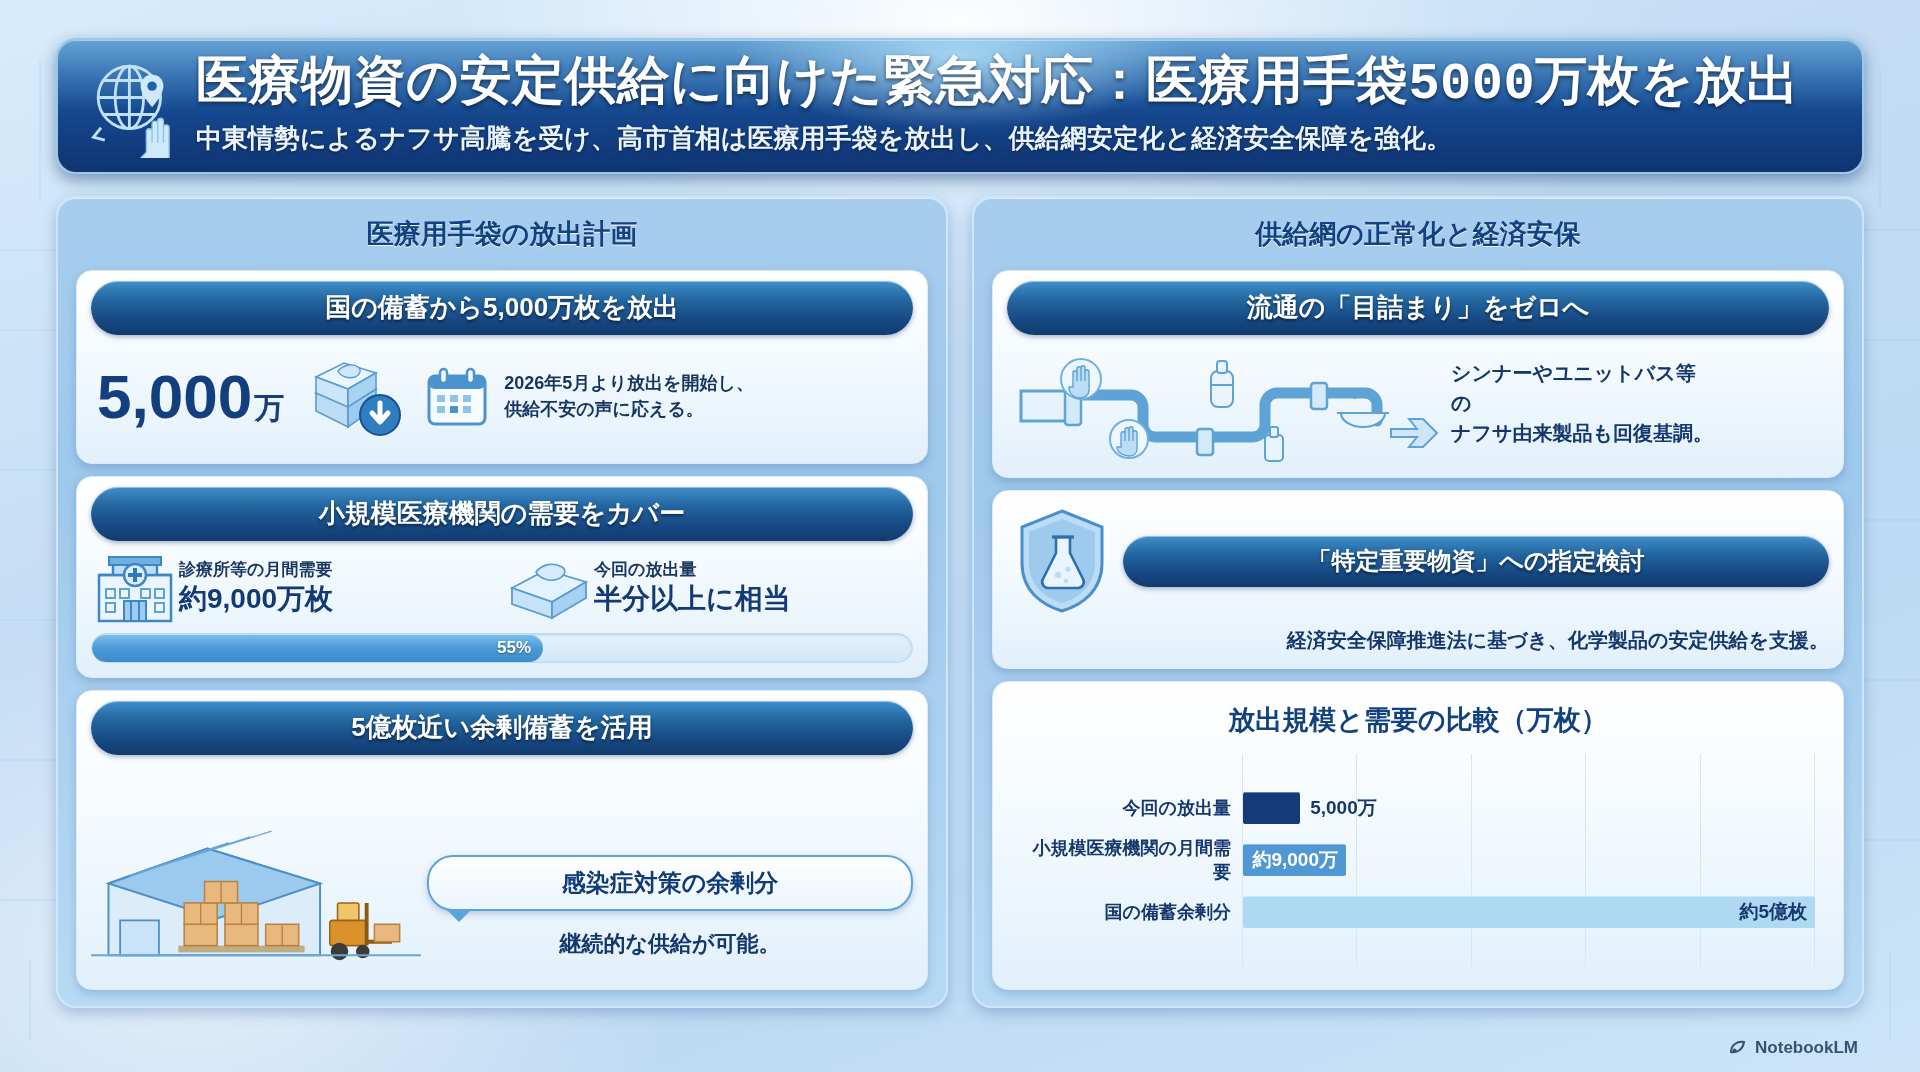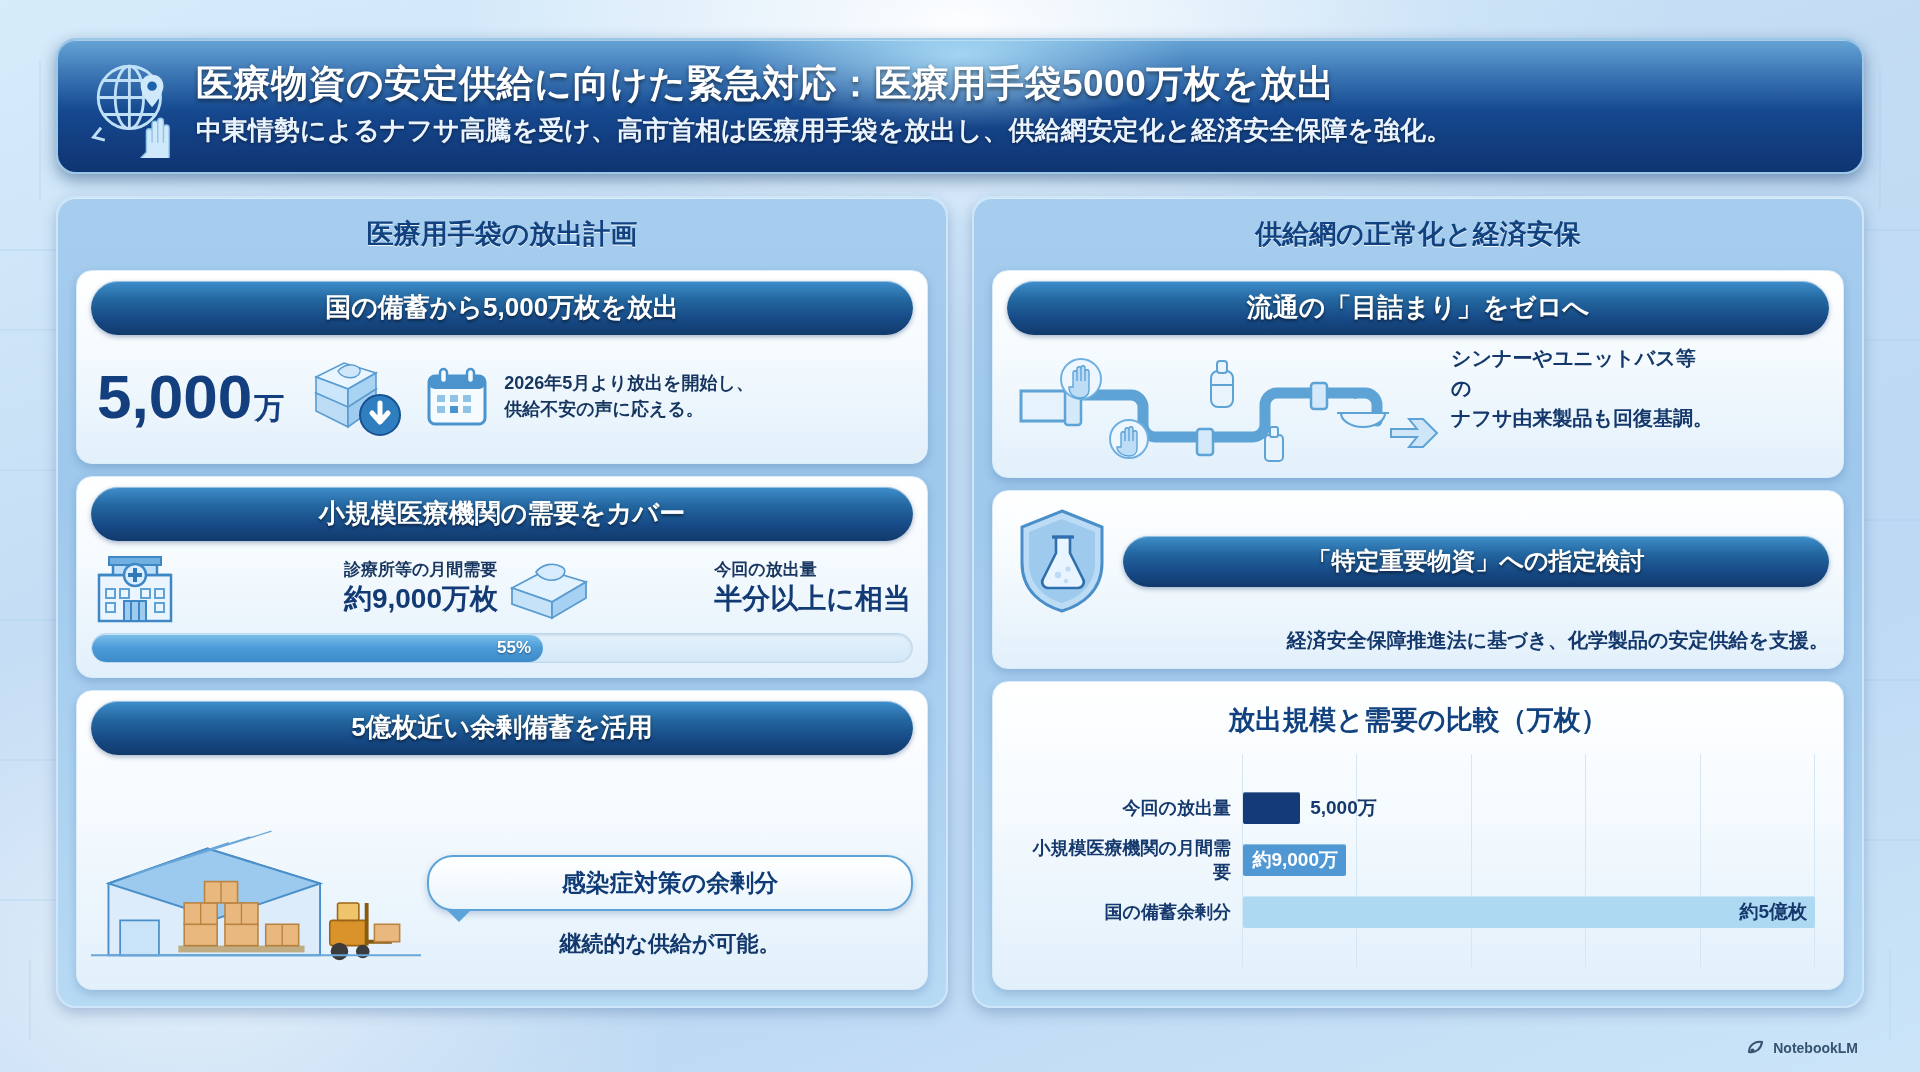--- a/index.html
+++ b/index.html
@@ -38,23 +38,23 @@
     pointer-events: none;
   }
   .header-glow {
     position: absolute; top: -60px; left: 50%; transform: translateX(-50%);
     width: 460px; height: 150px; border-radius: 50%;
     background: radial-gradient(ellipse at center, rgba(190,235,255,.75), rgba(190,235,255,0) 70%);
   }
   .globe-icon { width: 104px; height: 104px; flex: 0 0 104px; margin-right: 8px; position: relative; z-index: 2;}
   .header-text { position: relative; z-index: 2; }
   .header-title {
-    font-size: 37px; font-weight: bold; color: #fff; letter-spacing: .5px;
+    font-size: 52px; font-weight: bold; color: #fff; letter-spacing: .5px;
     text-shadow: 0 2px 4px rgba(0,0,0,.55);
-    line-height: 1.1; white-space: nowrap;
+    line-height: 1.1; white-space: nowrap; font-family: Liberation Mono, monospace;
   }
   .header-sub {
     margin-top: 8px; font-size: 26px; font-weight: bold; color: #eaf4ff;
     text-shadow: 0 1px 3px rgba(0,0,0,.5); white-space: nowrap;
   }
 
   
   .cols { display: flex; gap: 24px; margin-top: 22px; height: 812px; }
   .col {
     flex: 1; border-radius: 20px;
@@ -93,21 +93,21 @@
   .bignum {
     font-size: 62px; font-weight: bold; color: #133f7e;
     text-shadow: 0 2px 2px rgba(255,255,255,.9), 0 1px 1px rgba(20,60,120,.25);
     line-height: 1; white-space: nowrap;
   }
   .bignum .unit { font-size: 30px; margin-left: 2px; }
   .c1-note { font-size: 18px; color: #15355f; font-weight: bold; line-height: 1.42; }
 
   
   .c2-stats { display: flex; gap: 8px; padding: 10px 2px 8px 2px; align-items: center; }
-  .stat { display: flex; align-items: center; gap: 2px; flex: 1; justify-content: space-between; }
+  .stat { display: flex; align-items: center; gap: 2px; flex: 1; }
   .stat-txt .lbl { font-size: 17px; color: #18365f; font-weight: bold; line-height: 1.2; }
   .stat-txt .val { font-size: 28px; color: #123a74; font-weight: bold; line-height: 1.25; white-space: nowrap;}
   .progress {
     position: relative; height: 30px; border-radius: 15px;
     background: linear-gradient(180deg,#e4f1fb,#d2e8f8);
     border: 1px solid #bcd9ef; overflow: hidden;
     box-shadow: inset 0 1px 3px rgba(40,80,130,.2);
   }
   .progress-fill {
     position: absolute; left: 0; top: 0; bottom: 0;
@@ -135,21 +135,21 @@
     font-size: 24px; font-weight: bold; color: #0f3c77; font-family: Liberation Mono, monospace;
   }
   .bubble::after {
     content: ""; position: absolute; left: 18px; bottom: -13px;
     width: 0; height: 0; border: 12px solid transparent;
     border-top-color: #5ba3d8; border-bottom: 0;
   }
   .c3-note { margin-top: 18px; text-align: center; font-size: 22px; font-weight: bold; color: #13386c; }
 
   
-  .pipe-body { padding: 8px 4px 0 4px; display: flex; gap: 10px; }
+  .pipe-body { padding: 8px 4px 0 4px; display: flex; align-items: center; gap: 10px; }
   .pipe-note { font-size: 20px; font-weight: bold; color: #14386b; line-height: 1.5; flex: 0 0 265px; }
   .shield-row { display: flex; align-items: center; gap: 6px; padding-top: 4px; }
   .shield-col { flex: 0 0 110px; display: flex; justify-content: center; }
   .shield-right { flex: 1; }
   .shield-note { margin-top: 10px; font-size: 20px; font-weight: bold; color: #14386b; text-align: right;}
 
   
   .chart-card { flex: 1; display: flex; flex-direction: column; }
   .chart-title {
     text-align: center; font-size: 27px; font-weight: bold; color: #11427f;
@@ -165,21 +165,21 @@
     height: 32px; border-radius: 2px;
     display: flex; align-items: center; justify-content: flex-end;
     padding-right: 8px; color: #fff; font-weight: bold; font-size: 19px;
     box-shadow: inset 0 1px 0 rgba(255,255,255,.35);
   }
   .bar-val-out { position: absolute; top: 0; height: 32px; display: flex; align-items: center; font-size: 19px; font-weight: bold; color: #15396d;}
 
   .footer-brand {
     position: absolute; right: 62px; bottom: 14px;
     display: flex; align-items: center; gap: 7px;
-    font-size: 14px; font-weight: bold; color: #35536f;
+    font-size: 17px; font-weight: bold; color: #35536f;
   }
 </style>
 </head>
 <body>
 
 <div id="bg"></div>
 <svg id="circuit" viewBox="0 0 1920 1072" preserveAspectRatio="none">
   <g stroke="#9fc6e6" stroke-width="1.6" fill="none" opacity="0.55">
     <path d="M0 250 H70 L100 280 H150 M0 330 H110 L140 360 H210 M0 470 H60 L95 505 H170 M0 620 H90 L120 650 H190 M0 760 H60 L100 800 H160 M0 900 H120 L150 930 H230"></path>
     <path d="M1920 230 H1840 L1810 260 H1740 M1920 340 H1850 L1815 375 H1750 M1920 520 H1860 L1830 550 H1760 M1920 680 H1840 L1805 715 H1735 M1920 840 H1860 L1825 875 H1755"></path>

